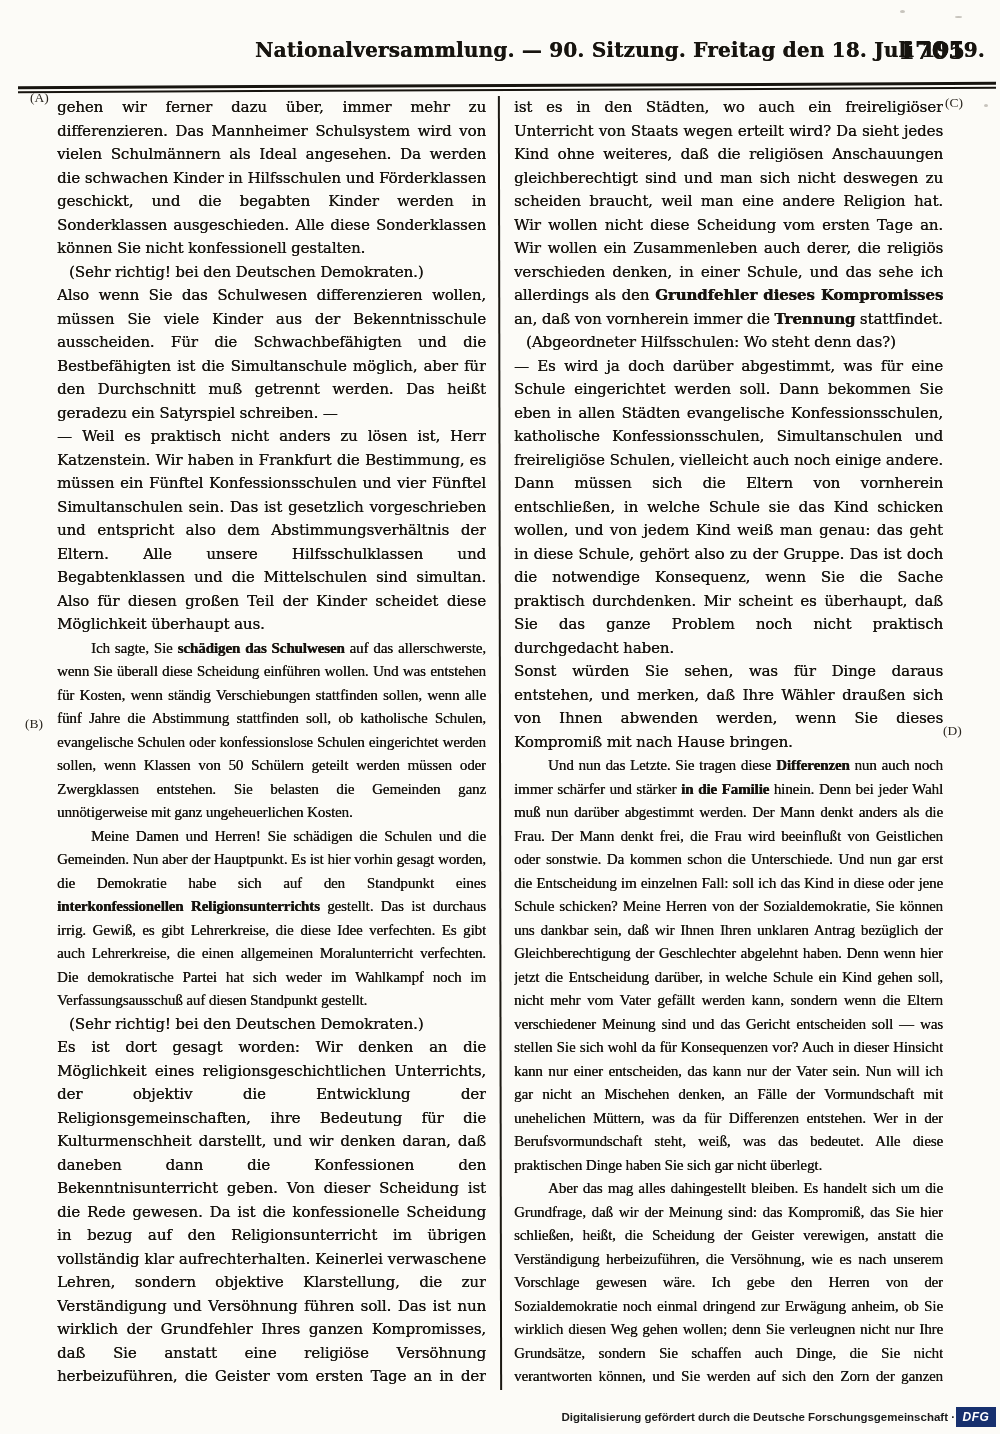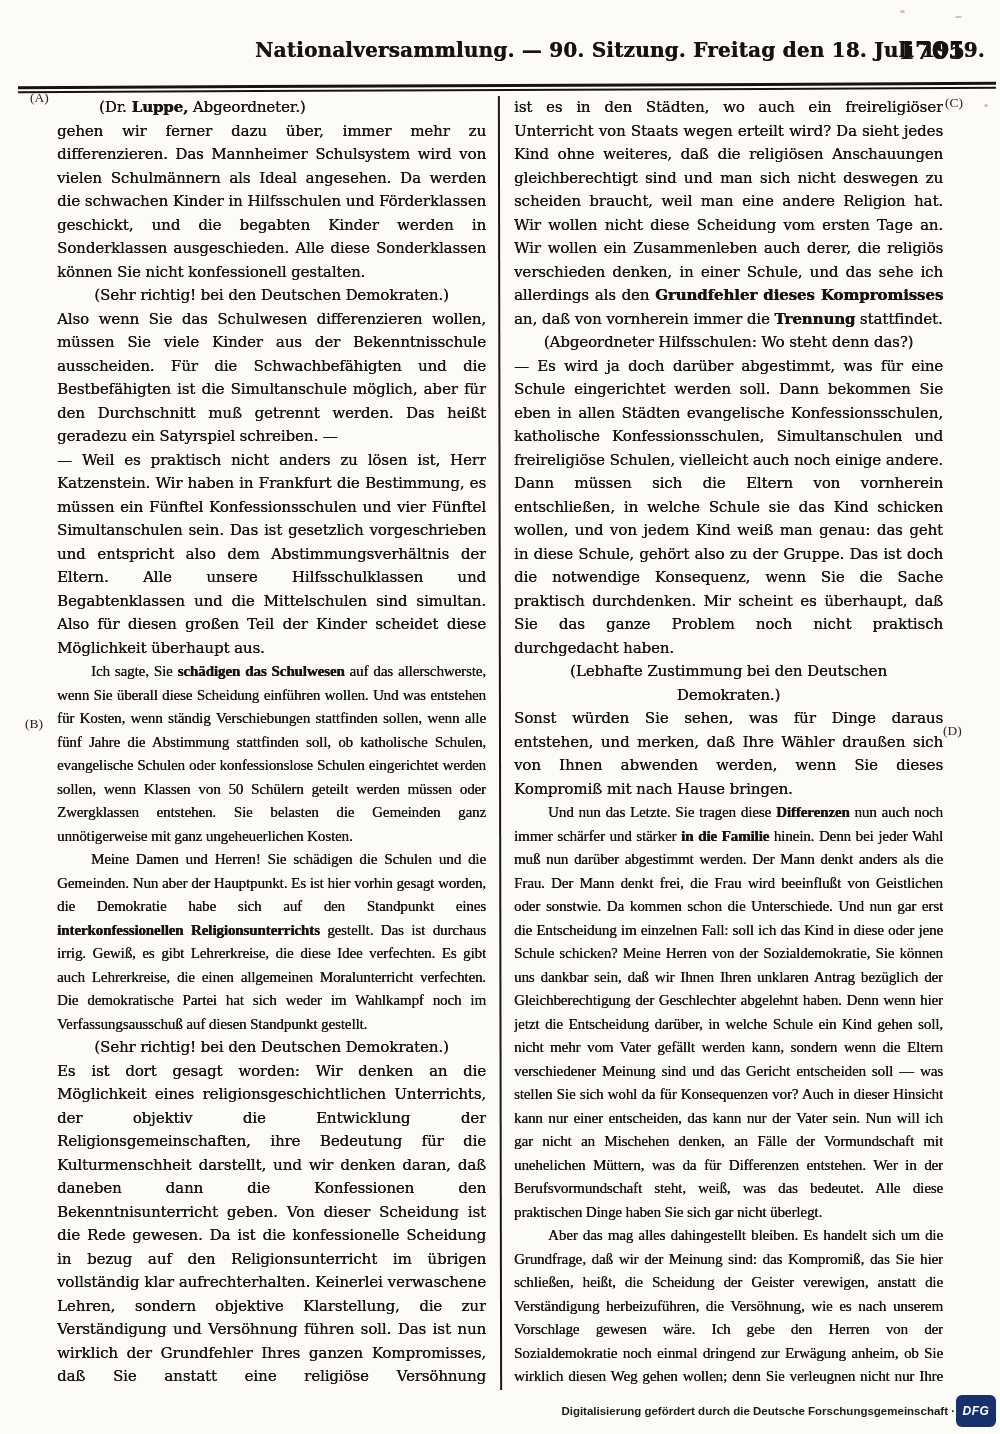--- a/index.html
+++ b/index.html
@@ -45,21 +45,21 @@
     font-size:15px; line-height:23.5px;
     text-align:justify;
     letter-spacing:-0.1px;
     text-shadow:0.25px 0 0 #17140f;
     hyphens:auto;
     overflow:hidden;
   }
   .col p { margin:0; }
   .col p.indent { text-indent:34px;font-family:Liberation Serif, serif; }
   .col p.speaker { text-indent:42px; text-align:left; }
-  .col p.interjection { text-align:center; text-indent:0; padding:0 12px; }
+  .col p.interjection { text-align:left; text-indent:0; padding:0 12px; }
   .col b { font-weight:bold; text-shadow:0.5px 0 0 #17140f; }
 
   .column-divider {
     position:absolute; top:96px; left:499px;
     width:2px; height:1294px; background:#1c1913;
     transform:rotate(-0.1deg);
   }
 
   
   .margin-marker {
@@ -75,26 +75,25 @@
   
   .footer {
     position:absolute; bottom:7px; right:4px;
     display:flex; align-items:center; gap:1px;
   }
   .footer-text {
     font-family:"Liberation Sans", sans-serif;
     font-size:11.5px; font-weight:bold; color:#1b1b1b;
   }
   .dfg-logo {
-    width:40px; height:32px; background:#17306e;
+    width:40px; height:20px; background:#17306e;
     color:#ffffff; display:flex; align-items:center; justify-content:center;
     font-family:"Liberation Sans", sans-serif;
     font-size:12px; font-weight:bold; font-style:italic;
     letter-spacing:0.5px;
-    border-radius:6px;
   }
 
   
   .speck { position:absolute; background:#9a958c; border-radius:50%; opacity:0.55; }
   .speck1 { left:900px; top:10px; width:5px; height:3px; }
   .speck2 { left:955px; top:16px; width:7px; height:2px; }
   .speck3 { left:984px; top:104px; width:4px; height:3px; }
 </style>
 </head>
 <body>
@@ -110,35 +109,33 @@
       <div class="thin"></div>
   </div>
 
   <span class="margin-marker pos-a">(A)</span>
   <span class="margin-marker pos-b">(B)</span>
   <span class="margin-marker pos-c">(C)</span>
   <span class="margin-marker pos-d">(D)</span>
 
   <div class="columns">
     <div class="col">
-        <p class="speaker">(Dr. <b>Luppe,</b> Abgeordneter.)</p>
         <p class="p">gehen wir ferner dazu über, immer mehr zu differenzieren. Das Mannheimer Schulsystem wird von vielen Schulmännern als Ideal angesehen. Da werden die schwachen Kinder in Hilfsschulen und Förderklassen geschickt, und die begabten Kinder werden in Sonderklassen ausgeschieden. Alle diese Sonderklassen können Sie nicht konfessionell gestalten.</p>
         <p class="interjection">(Sehr richtig! bei den Deutschen Demokraten.)</p>
         <p class="p">Also wenn Sie das Schulwesen differenzieren wollen, müssen Sie viele Kinder aus der Bekenntnisschule ausscheiden. Für die Schwachbefähigten und die Bestbefähigten ist die Simultanschule möglich, aber für den Durchschnitt muß getrennt werden. Das heißt geradezu ein Satyrspiel schreiben. —</p>
         <p class="p">— Weil es praktisch nicht anders zu lösen ist, Herr Katzenstein. Wir haben in Frankfurt die Bestimmung, es müssen ein Fünftel Konfessionsschulen und vier Fünftel Simultanschulen sein. Das ist gesetzlich vorgeschrieben und entspricht also dem Abstimmungsverhältnis der Eltern. Alle unsere Hilfsschulklassen und Begabtenklassen und die Mittelschulen sind simultan. Also für diesen großen Teil der Kinder scheidet diese Möglichkeit überhaupt aus.</p>
         <p class="p indent">Ich sagte, Sie <b>schädigen das Schulwesen</b> auf das allerschwerste, wenn Sie überall diese Scheidung einführen wollen. Und was entstehen für Kosten, wenn ständig Verschiebungen stattfinden sollen, wenn alle fünf Jahre die Abstimmung stattfinden soll, ob katholische Schulen, evangelische Schulen oder konfessionslose Schulen eingerichtet werden sollen, wenn Klassen von 50 Schülern geteilt werden müssen oder Zwergklassen entstehen. Sie belasten die Gemeinden ganz unnötigerweise mit ganz ungeheuerlichen Kosten.</p>
         <p class="p indent">Meine Damen und Herren! Sie schädigen die Schulen und die Gemeinden. Nun aber der Hauptpunkt. Es ist hier vorhin gesagt worden, die Demokratie habe sich auf den Standpunkt eines <b>interkonfessionellen Religionsunterrichts</b> gestellt. Das ist durchaus irrig. Gewiß, es gibt Lehrerkreise, die diese Idee verfechten. Es gibt auch Lehrerkreise, die einen allgemeinen Moralunterricht verfechten. Die demokratische Partei hat sich weder im Wahlkampf noch im Verfassungsausschuß auf diesen Standpunkt gestellt.</p>
         <p class="interjection">(Sehr richtig! bei den Deutschen Demokraten.)</p>
         <p class="p">Es ist dort gesagt worden: Wir denken an die Möglichkeit eines religionsgeschichtlichen Unterrichts, der objektiv die Entwicklung der Religionsgemeinschaften, ihre Bedeutung für die Kulturmenschheit darstellt, und wir denken daran, daß daneben dann die Konfessionen den Bekenntnisunterricht geben. Von dieser Scheidung ist die Rede gewesen. Da ist die konfessionelle Scheidung in bezug auf den Religionsunterricht im übrigen vollständig klar aufrechterhalten. Keinerlei verwaschene Lehren, sondern objektive Klarstellung, die zur Verständigung und Versöhnung führen soll. Das ist nun wirklich der Grundfehler Ihres ganzen Kompromisses, daß Sie anstatt eine religiöse Versöhnung herbeizuführen, die Geister vom ersten Tage an in der Schule scheiden.</p>
       </div>
     <div class="col">
         <p class="p">ist es in den Städten, wo auch ein freireligiöser Unterricht von Staats wegen erteilt wird? Da sieht jedes Kind ohne weiteres, daß die religiösen Anschauungen gleichberechtigt sind und man sich nicht deswegen zu scheiden braucht, weil man eine andere Religion hat. Wir wollen nicht diese Scheidung vom ersten Tage an. Wir wollen ein Zusammenleben auch derer, die religiös verschieden denken, in einer Schule, und das sehe ich allerdings als den <b>Grundfehler dieses Kompromisses</b> an, daß von vornherein immer die <b>Trennung</b> stattfindet.</p>
         <p class="interjection">(Abgeordneter Hilfsschulen: Wo steht denn das?)</p>
         <p class="p">— Es wird ja doch darüber abgestimmt, was für eine Schule eingerichtet werden soll. Dann bekommen Sie eben in allen Städten evangelische Konfessionsschulen, katholische Konfessionsschulen, Simultanschulen und freireligiöse Schulen, vielleicht auch noch einige andere. Dann müssen sich die Eltern von vornherein entschließen, in welche Schule sie das Kind schicken wollen, und von jedem Kind weiß man genau: das geht in diese Schule, gehört also zu der Gruppe. Das ist doch die notwendige Konsequenz, wenn Sie die Sache praktisch durchdenken. Mir scheint es überhaupt, daß Sie das ganze Problem noch nicht praktisch durchgedacht haben.</p>
-        <p class="interjection">(Lebhafte Zustimmung bei den Deutschen Demokraten.)</p>
         <p class="p">Sonst würden Sie sehen, was für Dinge daraus entstehen, und merken, daß Ihre Wähler draußen sich von Ihnen abwenden werden, wenn Sie dieses Kompromiß mit nach Hause bringen.</p>
         <p class="p indent">Und nun das Letzte. Sie tragen diese <b>Differenzen</b> nun auch noch immer schärfer und stärker <b>in die Familie</b> hinein. Denn bei jeder Wahl muß nun darüber abgestimmt werden. Der Mann denkt anders als die Frau. Der Mann denkt frei, die Frau wird beeinflußt von Geistlichen oder sonstwie. Da kommen schon die Unterschiede. Und nun gar erst die Entscheidung im einzelnen Fall: soll ich das Kind in diese oder jene Schule schicken? Meine Herren von der Sozialdemokratie, Sie können uns dankbar sein, daß wir Ihnen Ihren unklaren Antrag bezüglich der Gleichberechtigung der Geschlechter abgelehnt haben. Denn wenn hier jetzt die Entscheidung darüber, in welche Schule ein Kind gehen soll, nicht mehr vom Vater gefällt werden kann, sondern wenn die Eltern verschiedener Meinung sind und das Gericht entscheiden soll — was stellen Sie sich wohl da für Konsequenzen vor? Auch in dieser Hinsicht kann nur einer entscheiden, das kann nur der Vater sein. Nun will ich gar nicht an Mischehen denken, an Fälle der Vormundschaft mit unehelichen Müttern, was da für Differenzen entstehen. Wer in der Berufsvormundschaft steht, weiß, was das bedeutet. Alle diese praktischen Dinge haben Sie sich gar nicht überlegt.</p>
         <p class="p indent">Aber das mag alles dahingestellt bleiben. Es handelt sich um die Grundfrage, daß wir der Meinung sind: das Kompromiß, das Sie hier schließen, heißt, die Scheidung der Geister verewigen, anstatt die Verständigung herbeizuführen, die Versöhnung, wie es nach unserem Vorschlage gewesen wäre. Ich gebe den Herren von der Sozialdemokratie noch einmal dringend zur Erwägung anheim, ob Sie wirklich diesen Weg gehen wollen; denn Sie verleugnen nicht nur Ihre Grundsätze, sondern Sie schaffen auch Dinge, die Sie nicht verantworten können, und Sie werden auf sich den Zorn der ganzen Bevölkerung in den Städten und auf dem Lande heraufbeschwören, wenn Sie einen derartigen Weg gehen. Ich kann Ihnen nur dringend raten: stellen Sie sich auf den Standpunkt des Kompromisses, wie er im Verfassungsausschuß beschlossen worden ist. Das war eine Verständigung, mit der sich alles hat abfinden können. Jetzt schließen Sie eine Verständigung, mit der sich große Schichten der Bevölkerung niemals werden abfinden können.</p>
       </div>
   </div>
 
   <div class="column-divider"></div>
 
   <div class="speck speck1"></div>
   <div class="speck speck2"></div>

